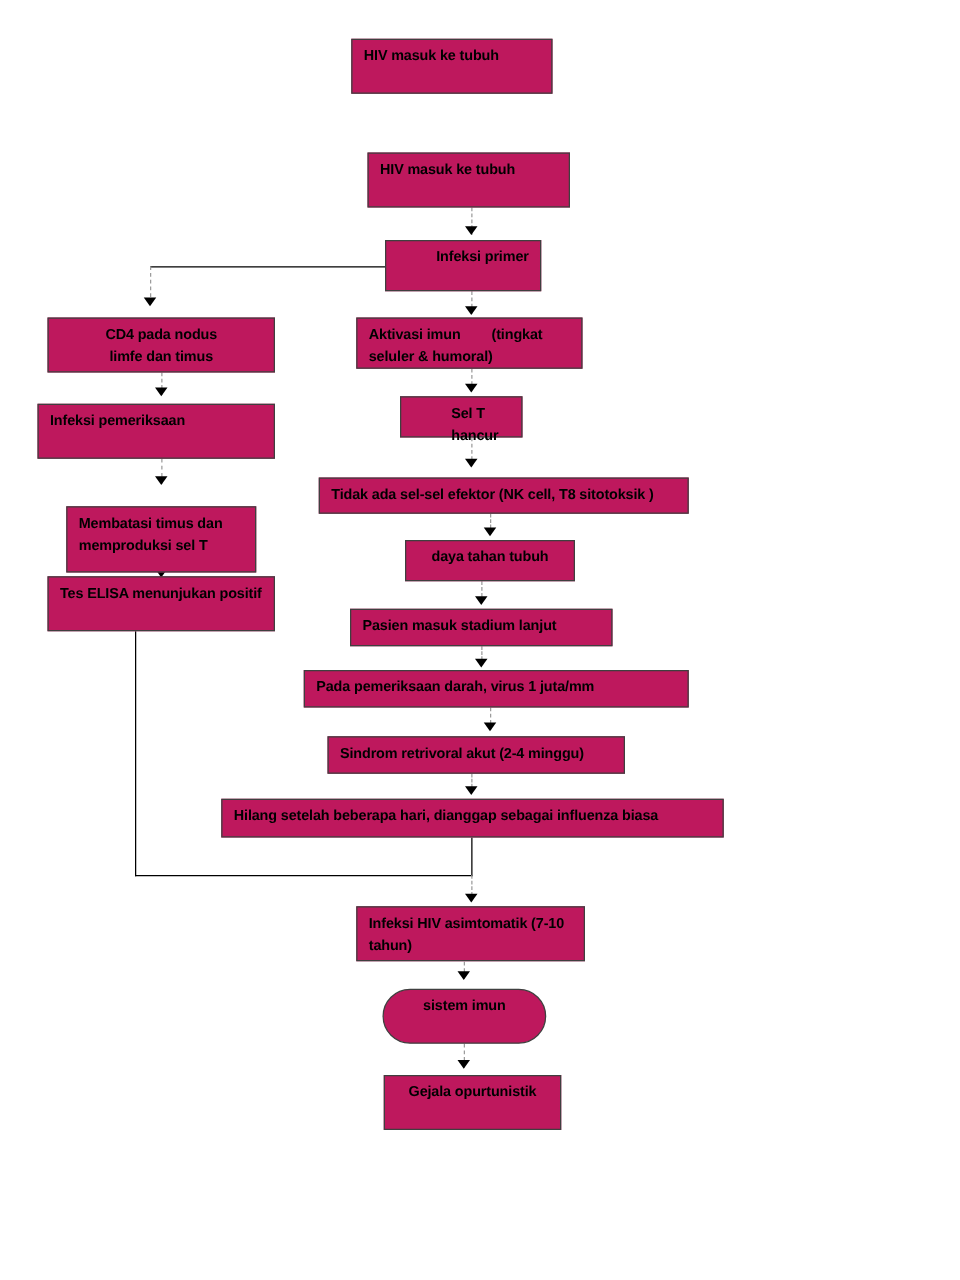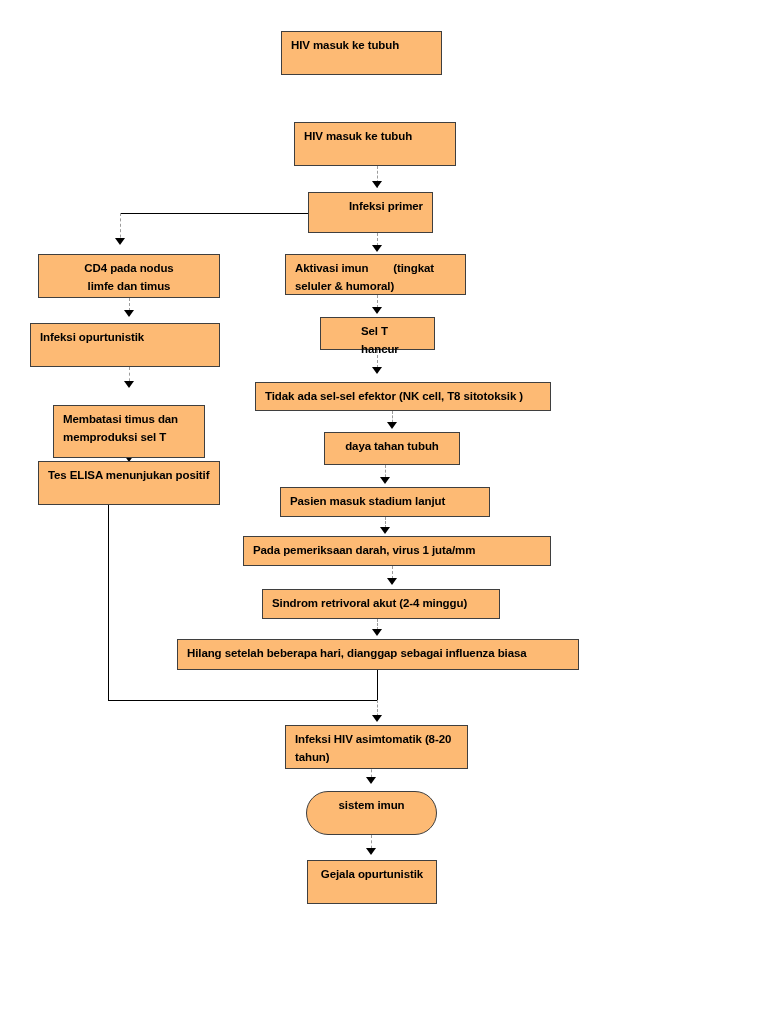--- a/index.html
+++ b/index.html
@@ -14,21 +14,21 @@
   #canvas {
     position: relative;
     width: 768px;
     height: 1024px;
     background: #ffffff;
     overflow: hidden;
   }
   .node {
     position: absolute;
     box-sizing: border-box;
-    background: #fdba74;
+    background: #be185d;
     border: 1.5px solid #3f3f3f;
     color: #000000;
     font-family: "Liberation Sans", sans-serif;
     font-size: 11.5px;
     font-weight: bold;
     line-height: 1.55;
     letter-spacing: -0.1px;
     padding: 5px 9px 4px 9px;
     z-index: 3;
   }
@@ -139,24 +139,24 @@
     <span class="txt">CD4 pada nodus
 limfe dan timus</span>
   </div>
 
   <div class="node" style="left:285px; top:254px; width:181px; height:41px;">
     <span class="txt">Aktivasi imun        (tingkat
 seluler &amp; humoral)</span>
   </div>
 
   <div class="node" style="left:30px; top:323px; width:190px; height:44px;">
-    <span class="txt">Infeksi opurtunistik</span>
-  </div>
-
-  <div class="node" style="left:320px; top:317px; width:115px; height:33px;padding-left:40px;">
+    <span class="txt">Infeksi pemeriksaan</span>
+  </div>
+
+  <div class="node" style="left:320px; top:317px; width:98px; height:33px;padding-left:40px;">
     <span class="txt">Sel T hancur</span>
   </div>
 
   <div class="node" style="left:255px; top:382px; width:296px; height:29px;">
     <span class="txt">Tidak ada sel-sel efektor (NK cell, T8 sitotoksik )</span>
   </div>
 
   <div class="node" style="left:53px; top:405px; width:152px; height:53px;">
     <span class="txt">Membatasi timus dan
 memproduksi sel T</span>
@@ -180,25 +180,25 @@
 
   <div class="node" style="left:262px; top:589px; width:238px; height:30px;">
     <span class="txt">Sindrom retrivoral akut (2-4 minggu)</span>
   </div>
 
   <div class="node" style="left:177px; top:639px; width:402px; height:31px;">
     <span class="txt">Hilang setelah beberapa hari, dianggap sebagai influenza biasa</span>
   </div>
 
   <div class="node" style="left:285px; top:725px; width:183px; height:44px;">
-    <span class="txt">Infeksi HIV asimtomatik (8-20
+    <span class="txt">Infeksi HIV asimtomatik (7-10
 tahun)</span>
   </div>
 
   <div class="node center" style="left:306px; top:791px; width:131px; height:44px;border-radius:22px;">
     <span class="txt">sistem imun</span>
   </div>
 
-  <div class="node center" style="left:307px; top:860px; width:130px; height:44px;">
+  <div class="node center" style="left:307px; top:860px; width:142px; height:44px;">
     <span class="txt">Gejala opurtunistik</span>
   </div>
 
 </div>
 
 </body></html>

